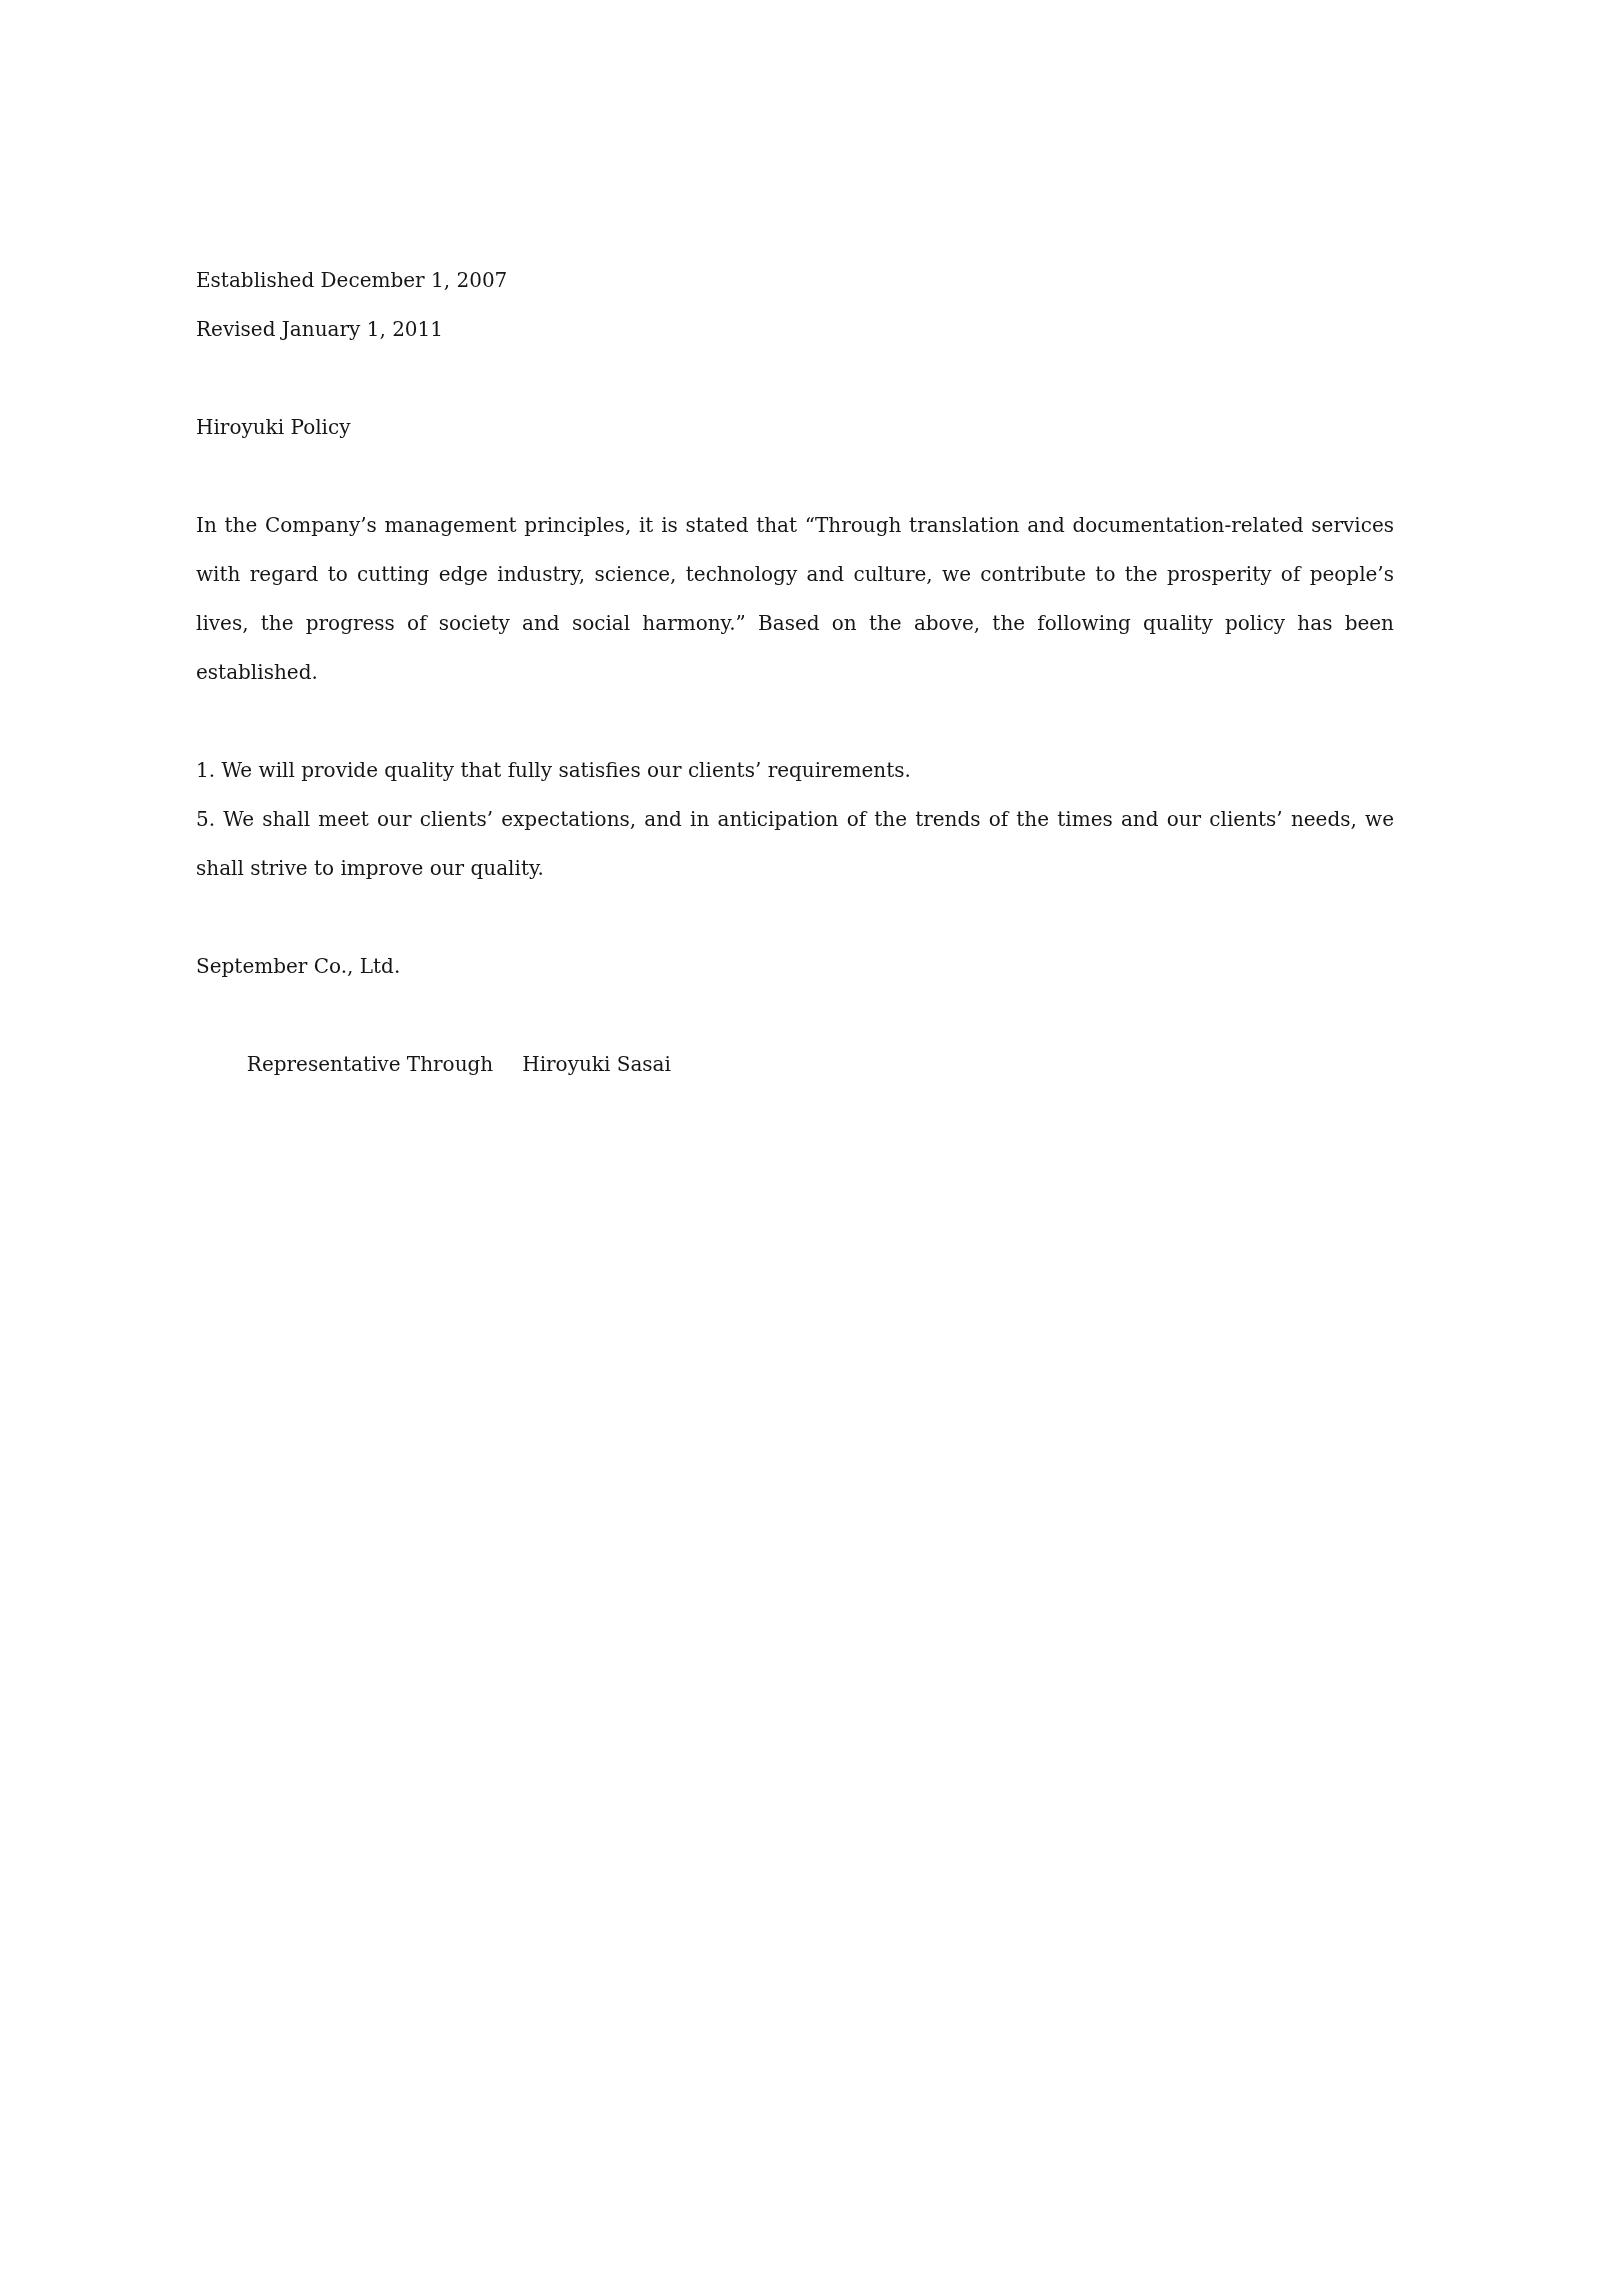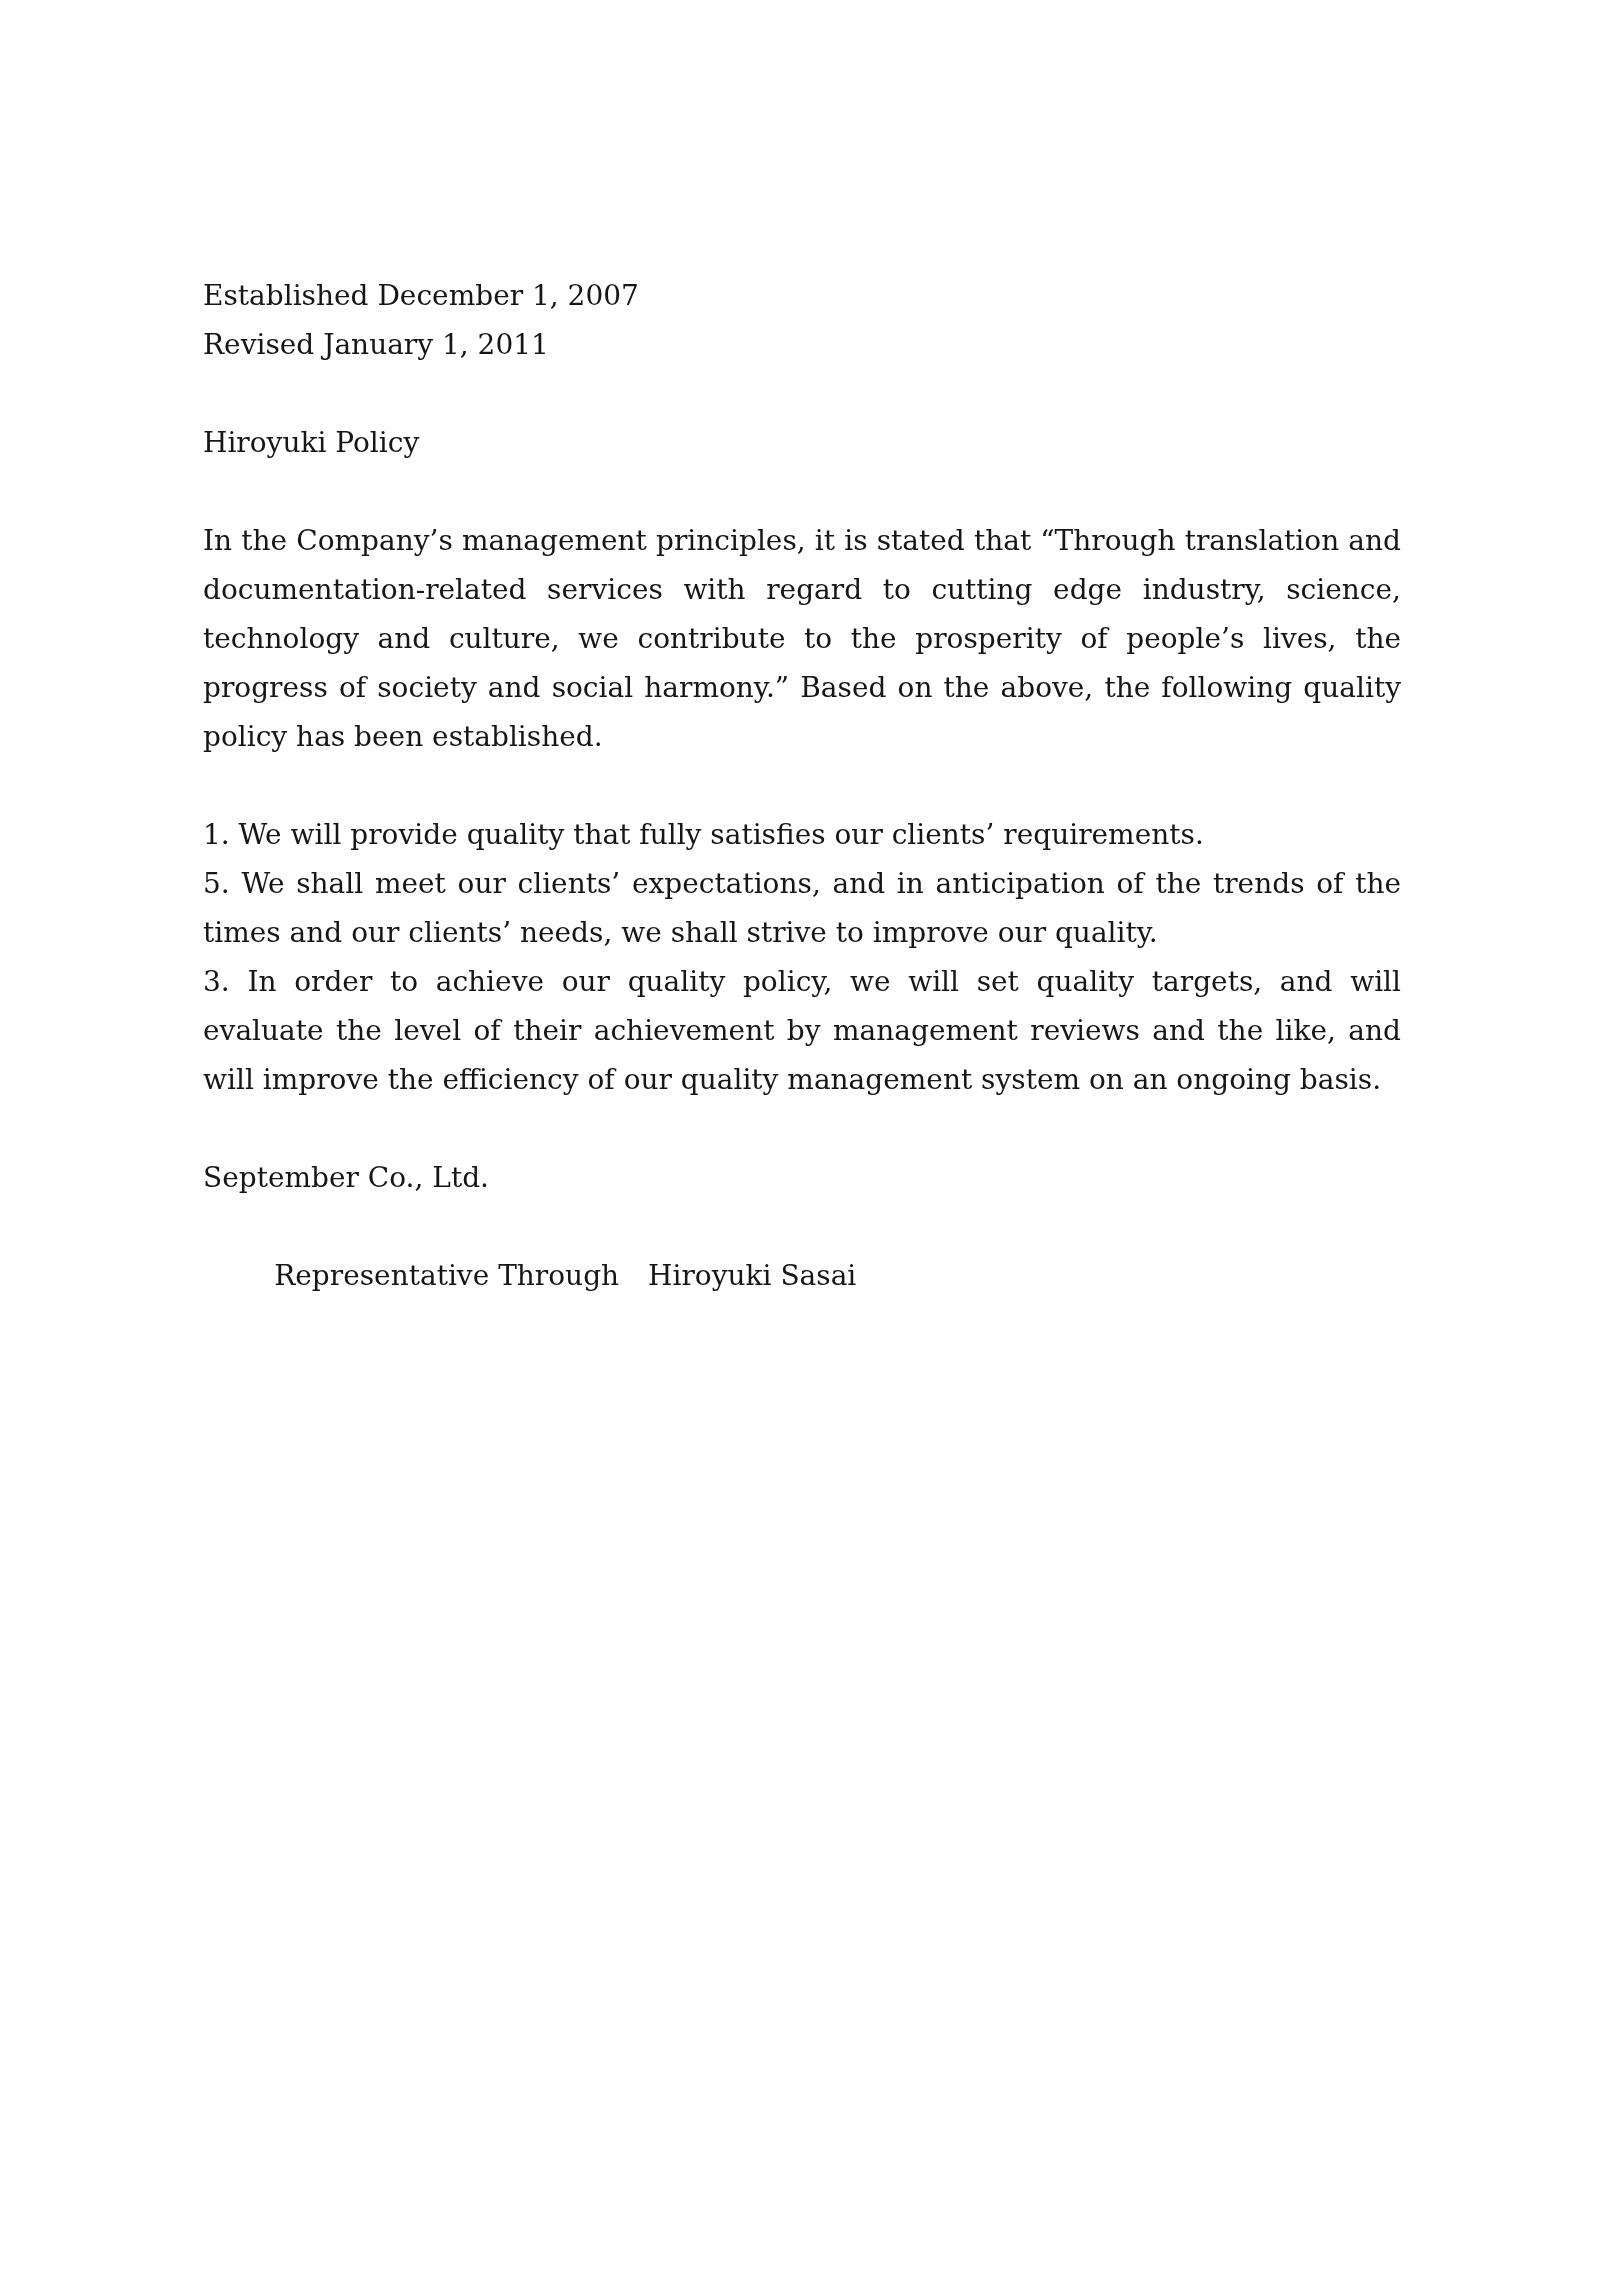--- a/index.html
+++ b/index.html
@@ -12,25 +12,24 @@
     width: 1621px;
     height: 2293px;
     background: #ffffff;
     overflow: hidden;
     font-family: "DejaVu Serif", "Liberation Serif", serif;
     color: #161616;
   }
   .content {
     position: absolute;
     left: 196px;
-    top: 271px;
+    top: 256px;
     width: 1198px;
-    font-size: 28px;
+    font-size: 20px;
     line-height: 49px;
-    margin-left: 7px;
   }
   .block {
     margin: 0 0 49px 0;
   }
   .line {
     white-space: pre-wrap;
   }
   .justify {
     text-align: justify;
     text-justify: inter-word;
@@ -57,21 +56,20 @@
 
     <div class="block">
       <div class="line">Hiroyuki Policy</div>
     </div>
 
     <div class="block justify">In the Company’s management principles, it is stated that “Through translation and documentation-related services with regard to cutting edge industry, science, technology and culture, we contribute to the prosperity of people’s lives, the progress of society and social harmony.” Based on the above, the following quality policy has been established.</div>
 
     <div class="block">
       <div class="policy-item">1. We will provide quality that fully satisfies our clients’ requirements.</div>
       <div class="policy-item">5. We shall meet our clients’ expectations, and in anticipation of the trends of the times and our clients’ needs, we shall strive to improve our quality.</div>
-      <div class="policy-item">3. In order to achieve our quality policy, we will set quality targets, and will evaluate the level of their achievement by management reviews and the like, and will improve the efficiency of our quality management system on an ongoing basis.</div>
     </div>
 
     <div class="block">
       <div class="line">September Co., Ltd.</div>
       <div class="line">
         <span>Representative Through</span><span class="sig-gap"></span><span>Hiroyuki Sasai</span>
       </div>
     </div>
 
   </div>

